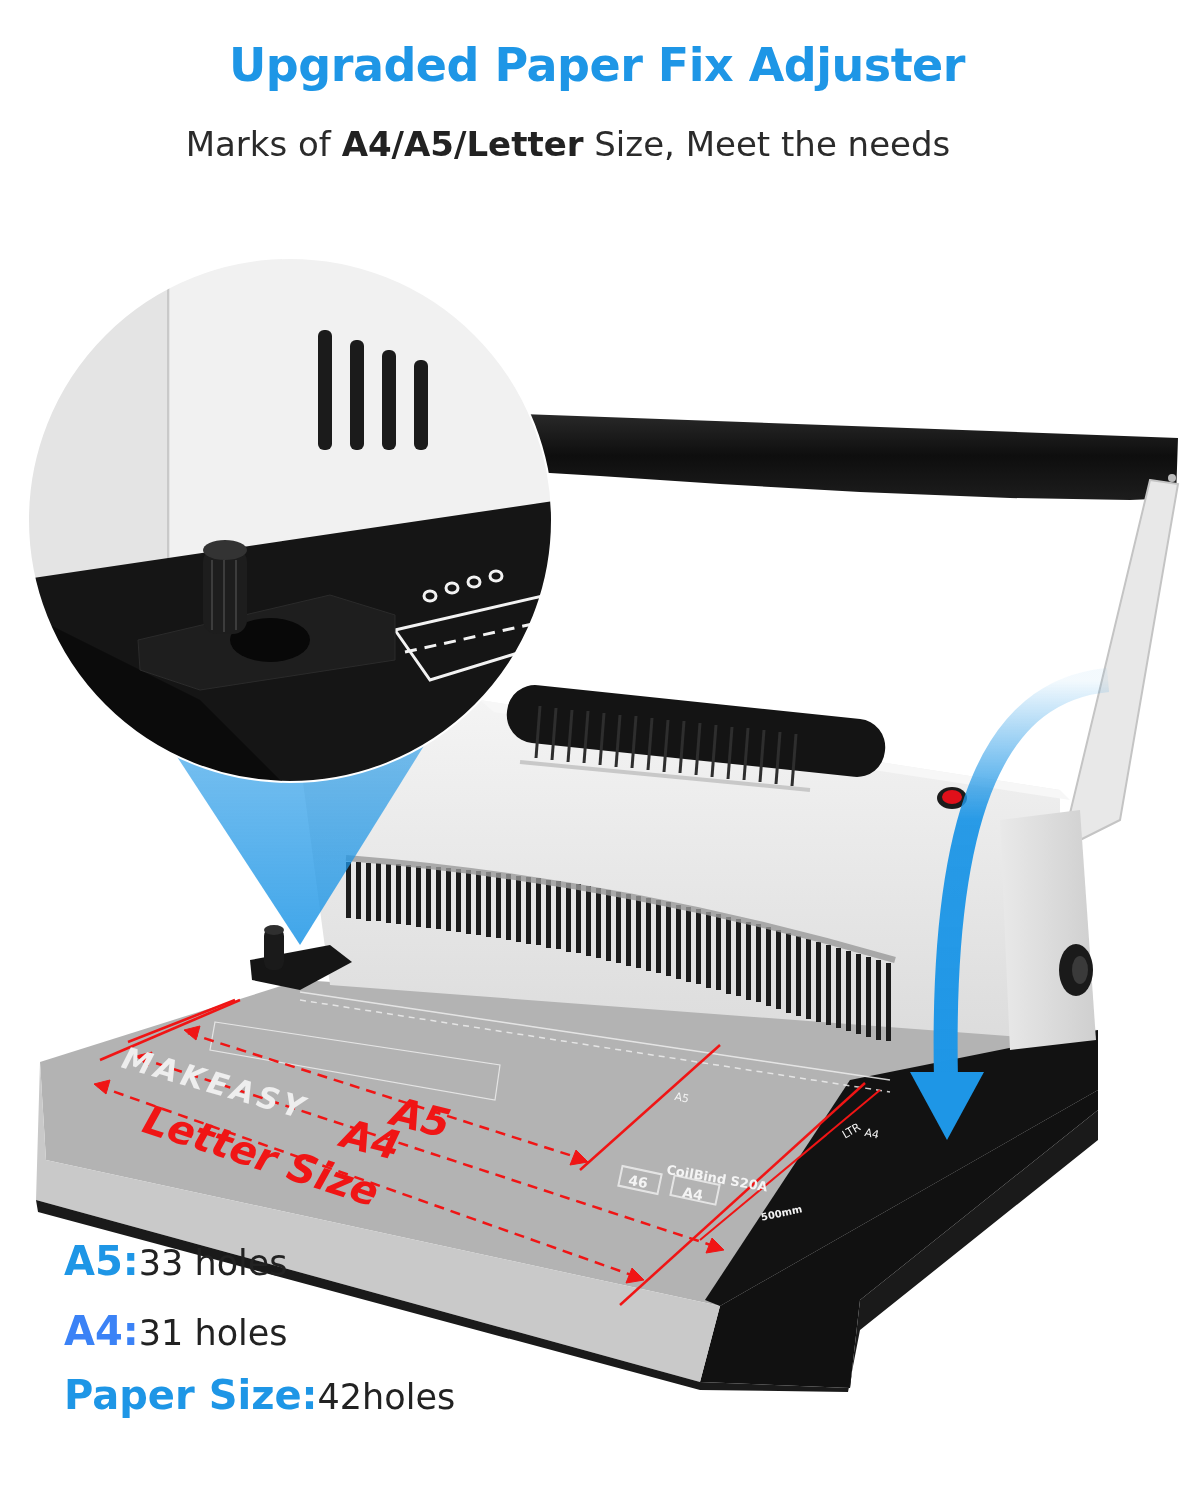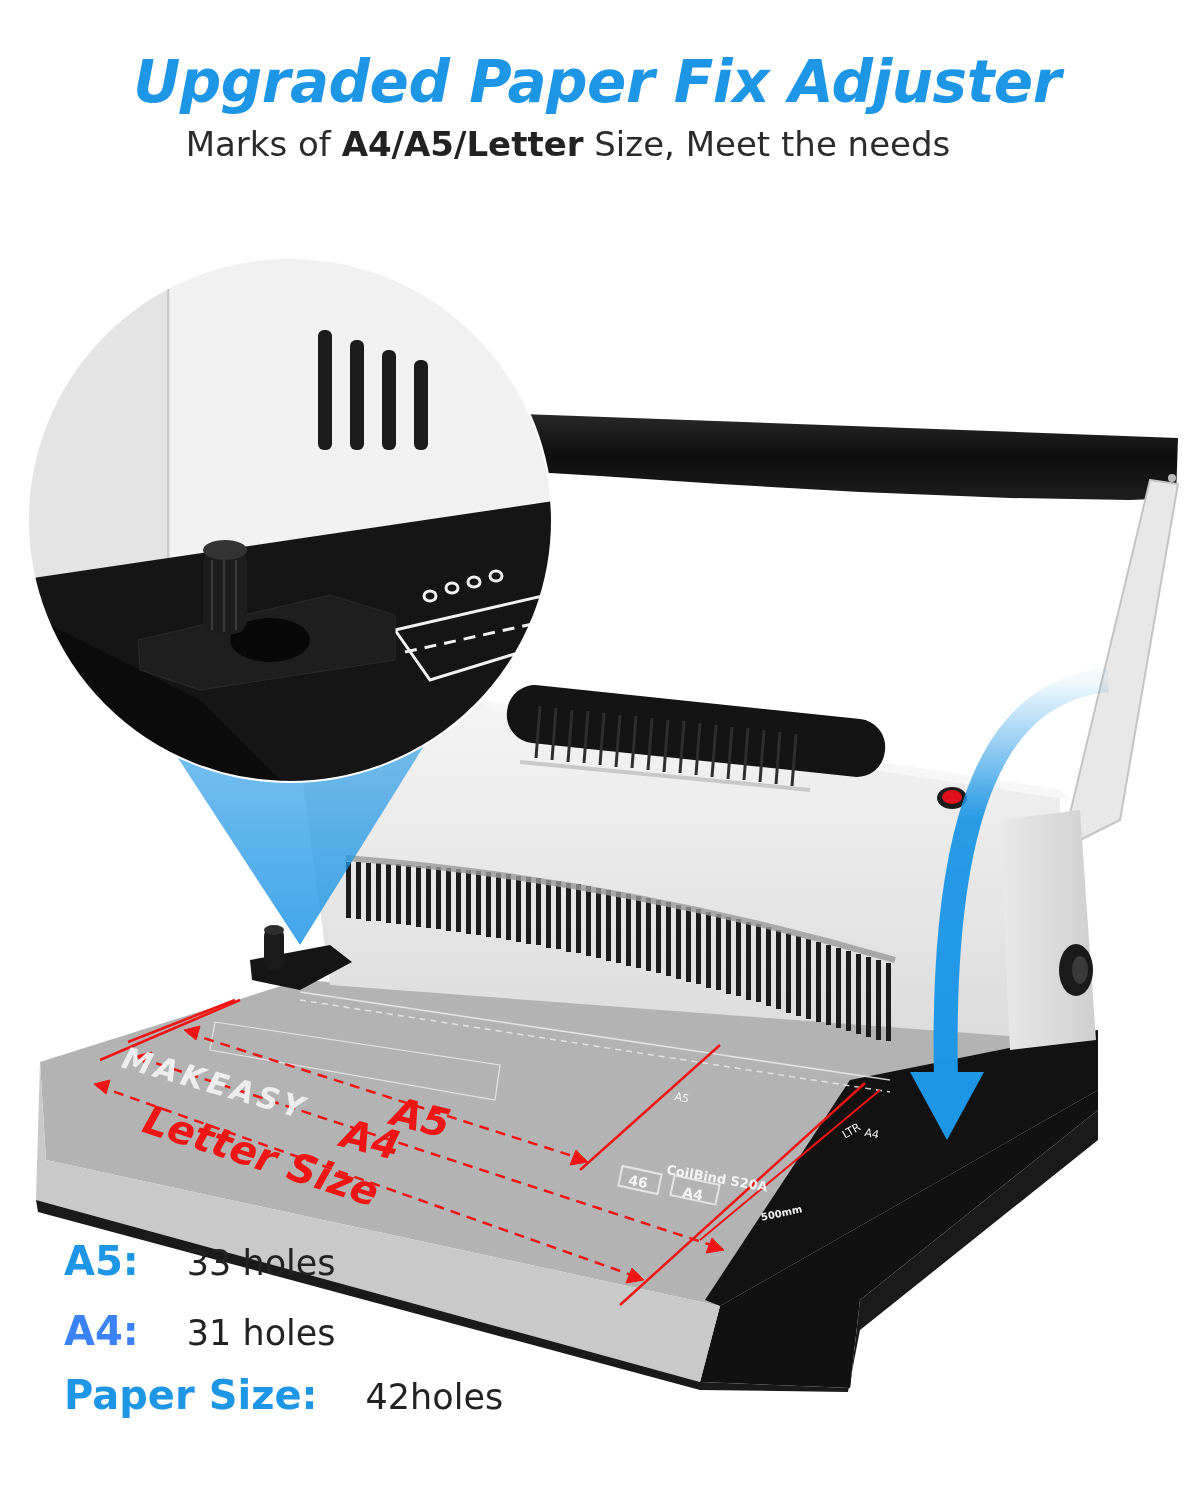--- a/index.html
+++ b/index.html
@@ -1,33 +1,33 @@
 <!DOCTYPE html>
 <html><head>
 <meta charset="utf-8">
 <style>
   html, body { margin: 0; padding: 0; }
   body {
     width: 1194px; height: 1500px; background: #ffffff; position: relative; overflow: hidden;
     font-family: "DejaVu Sans", "Liberation Sans", sans-serif;
   }
   .headline {
-    position: absolute; left: 0; top: 48px; width: 1194px; text-align: center;
-    font-size: 58px; font-weight: bold; letter-spacing: -0.5px; font-style: italic;
+    position: absolute; left: 0; top: 38px; width: 1194px; text-align: center;
+    font-size: 46px; font-weight: bold; letter-spacing: -0.5px;
   }
   .subline {
     position: absolute; left: 0; top: 118px; width: 1136px; text-align: center;
     font-size: 34px; line-height: 52px; color: #2b2b2b;
   }
   .subline b { font-weight: bold; color: #222; }
   .scene { position: absolute; left: 0; top: 0; width: 1194px; height: 1500px; }
   .specs { position: absolute; left: 64px; top: 1238px; }
   .spec-row { position: absolute; left: 0; white-space: nowrap; }
   .spec-key { font-weight: bold; font-size: 40px; }
-  .spec-val { font-size: 35px; color: #222; margin-left: 48px; }
+  .spec-val { font-size: 35px; color: #222; }
   .machine-label {
     position: absolute; font-weight: bold; font-style: italic; color: #f01515;
     font-size: 40px; transform-origin: left top; white-space: nowrap;
   }
   .brand-mark {
     position: absolute; font-weight: bold; font-style: italic; color: #eeeeee;
     font-size: 30px; letter-spacing: 4px; transform-origin: left top; white-space: nowrap;
   }
   .small-mark {
     position: absolute; color: #f4f4f4; font-size: 11px; transform-origin: left top; white-space: nowrap;

